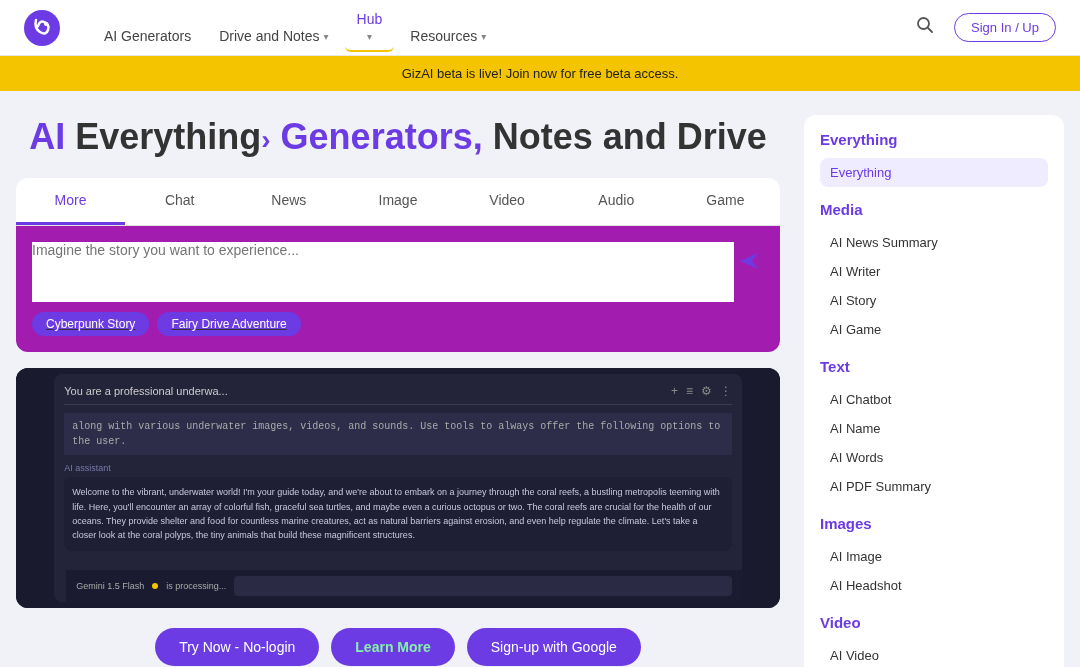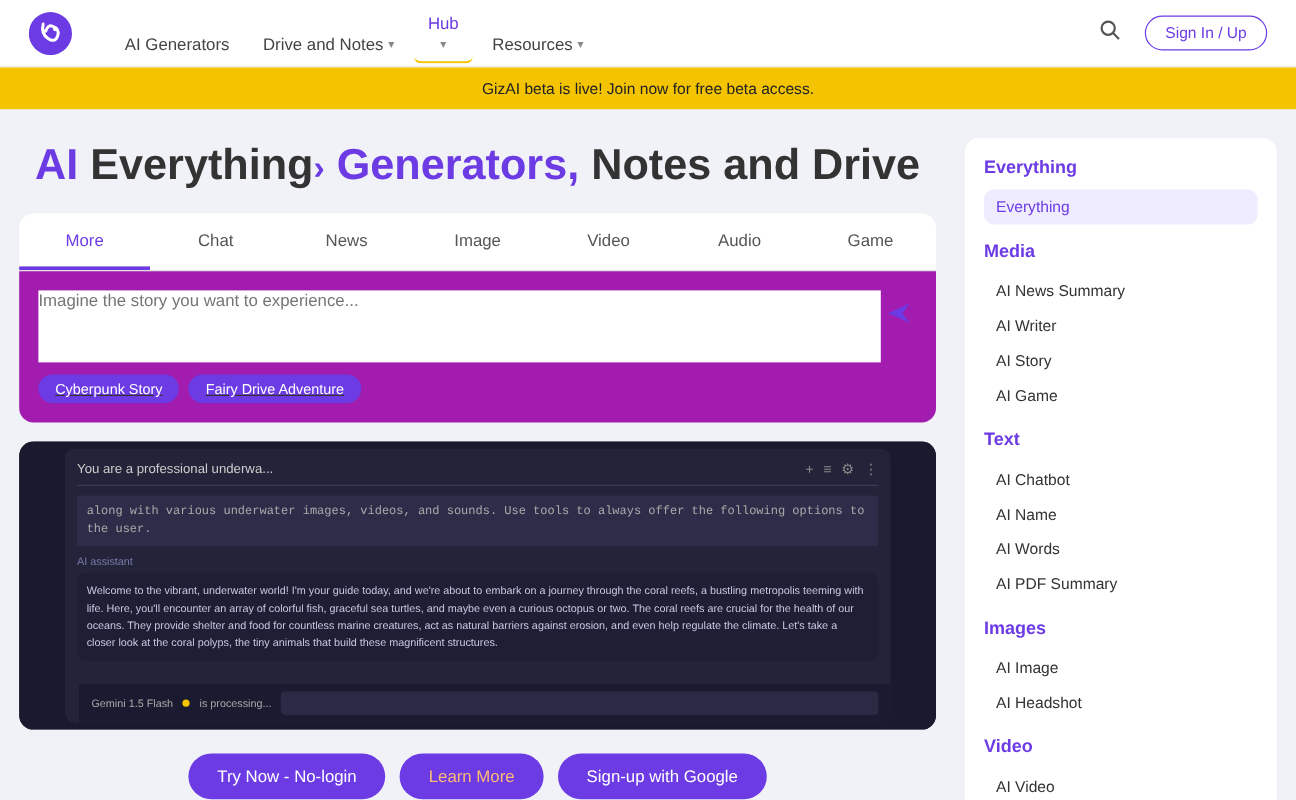--- a/index.html
+++ b/index.html
@@ -279,21 +279,22 @@
       cursor: pointer;
       font-weight: 500;
       border: none;
     }
     .cta-btn.primary {
       background: #6c3be4;
       color: #fff;
     }
     .cta-btn.secondary {
       background: #6c3be4;
-      color: #fdba74;
+      color: #86efac;
+      font-weight: bold;
     }
     .cta-btn.google {
       background: #6c3be4;
       color: #fff;
     }
 
     
     .sidebar {
       width: 260px;
       flex-shrink: 0;

